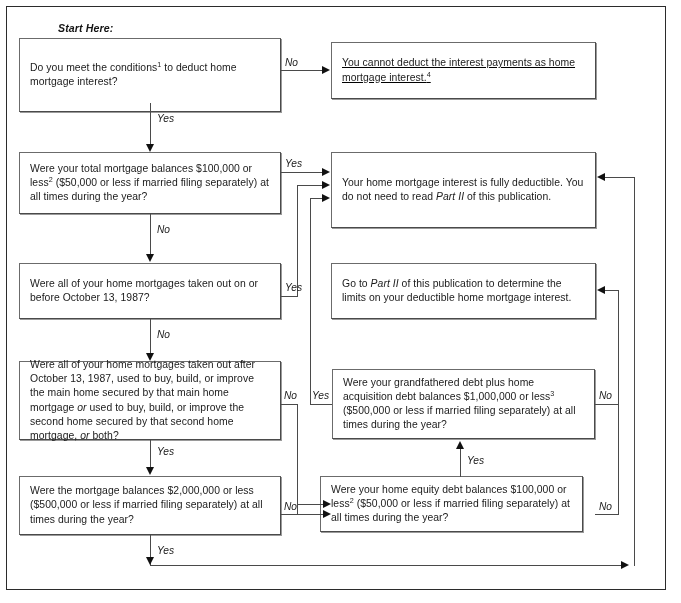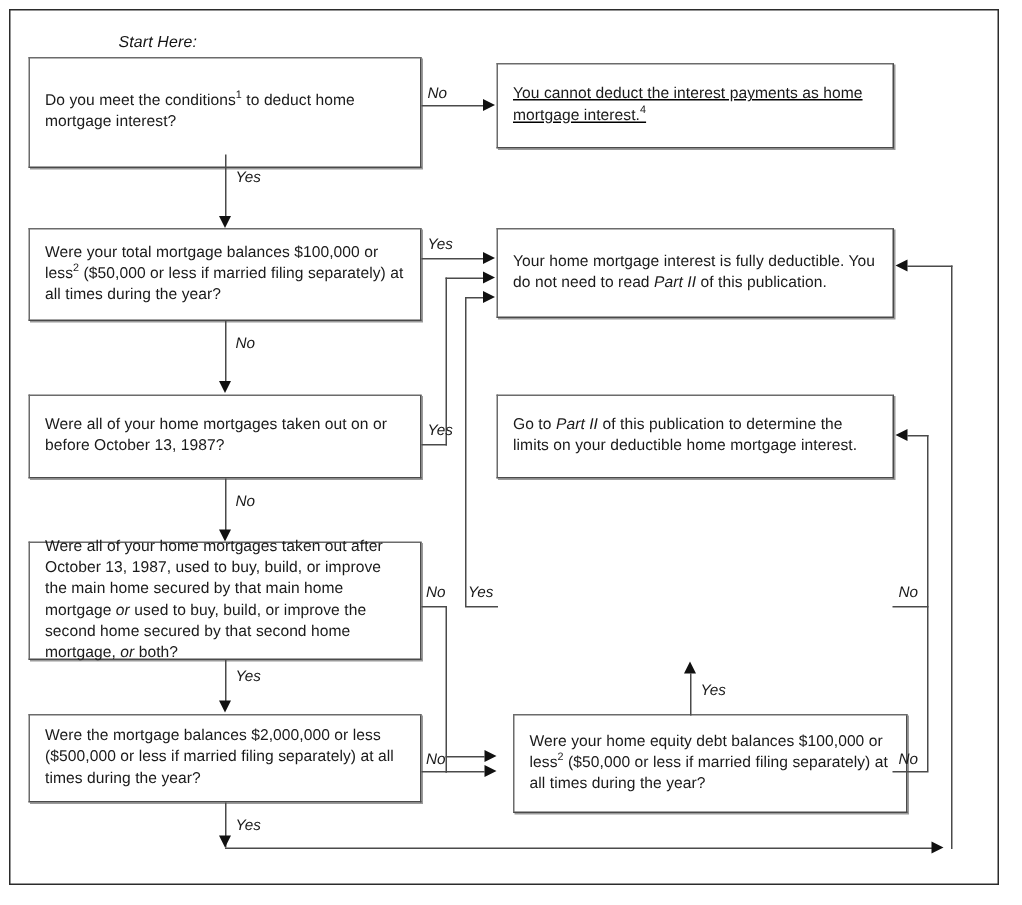--- a/index.html
+++ b/index.html
@@ -49,25 +49,24 @@
     font-style: italic;
   }
   .node .node-text sup {
     font-size: 7.2px;
     vertical-align: super;
     line-height: 0;
   }
   .start-label {
     position: absolute;
     font-size: 10.6px;
-    font-weight: normal;
+    font-weight: bold;
     font-style: italic;
     color: #141414;
     letter-spacing: 0.1px;
-    margin-left: 21px;
   }
   .edge-label {
     position: absolute;
     font-size: 10.2px;
     font-style: italic;
     color: #1a1a1a;
     white-space: nowrap;
   }
   .ln {
     position: absolute;
@@ -112,42 +111,45 @@
   </div>
 
   <div class="node" style="left:331px; top:42px; width:265px; height:57px;text-decoration:underline;">
     <span class="node-text">You cannot deduct the interest payments as home mortgage interest.<sup>4</sup></span>
   </div>
 
   <div class="node" style="left:19px; top:152px; width:262px; height:62px;justify-content:center;">
     <span class="node-text">Were your total mortgage balances $100,000 or less<sup>2</sup> ($50,000 or less if married filing separately) at all times during the year?</span>
   </div>
 
-  <div class="node" style="left:331px; top:152px; width:265px; height:60px;">
+  <div class="node" style="left:331px; top:152px; width:265px; height:76px;">
     <span class="node-text">Your home mortgage interest is fully deductible. You do not need to read <i>Part II</i> of this publication.</span>
   </div>
 
   <div class="node" style="left:19px; top:263px; width:262px; height:56px;">
     <span class="node-text">Were all of your home mortgages taken out on or before October 13, 1987?</span>
   </div>
 
   <div class="node" style="left:331px; top:263px; width:265px; height:56px;justify-content:flex-end;">
     <span class="node-text">Go to <i>Part II</i> of this publication to determine the limits on your deductible home mortgage interest.</span>
   </div>
 
   <div class="node" style="left:19px; top:361px; width:262px; height:79px;">
     <span class="node-text">Were all of your home mortgages taken out after October 13, 1987, used to buy, build, or improve the main home secured by that main home mortgage <i>or</i> used to buy, build, or improve the second home secured by that second home mortgage, <i>or</i> both?</span>
   </div>
 
+  <div class="node" style="left:332px; top:369px; width:263px; height:70px;">
+    <span class="node-text">Were your grandfathered debt plus home acquisition debt balances $1,000,000 or less<sup>3</sup> ($500,000 or less if married filing separately) at all times during the year?</span>
+  </div>
 
   <div class="node" style="left:19px; top:476px; width:262px; height:59px;">
     <span class="node-text">Were the mortgage balances $2,000,000 or less ($500,000 or less if married filing separately) at all times during the year?</span>
   </div>
 
-  <div class="node" style="left:342px; top:476px; width:263px; height:66px;">
+  <div class="node" style="left:320px; top:476px; width:263px; height:56px;">
     <span class="node-text">Were your home equity debt balances $100,000 or less<sup>2</sup> ($50,000 or less if married filing separately) at all times during the year?</span>
   </div>
 
   <div class="ln h" style="left:281px; top:70px; width:42px;"></div>
   <div class="arrow right" style="left:322px; top:66px;"></div>
   <div class="edge-label" style="left:285px; top:57px;">No</div>
 
   <div class="ln v" style="left:150px; top:103px; height:42px;"></div>
   <div class="arrow down" style="left:146px; top:144px;"></div>
   <div class="edge-label" style="left:157px; top:113px;">Yes</div>

